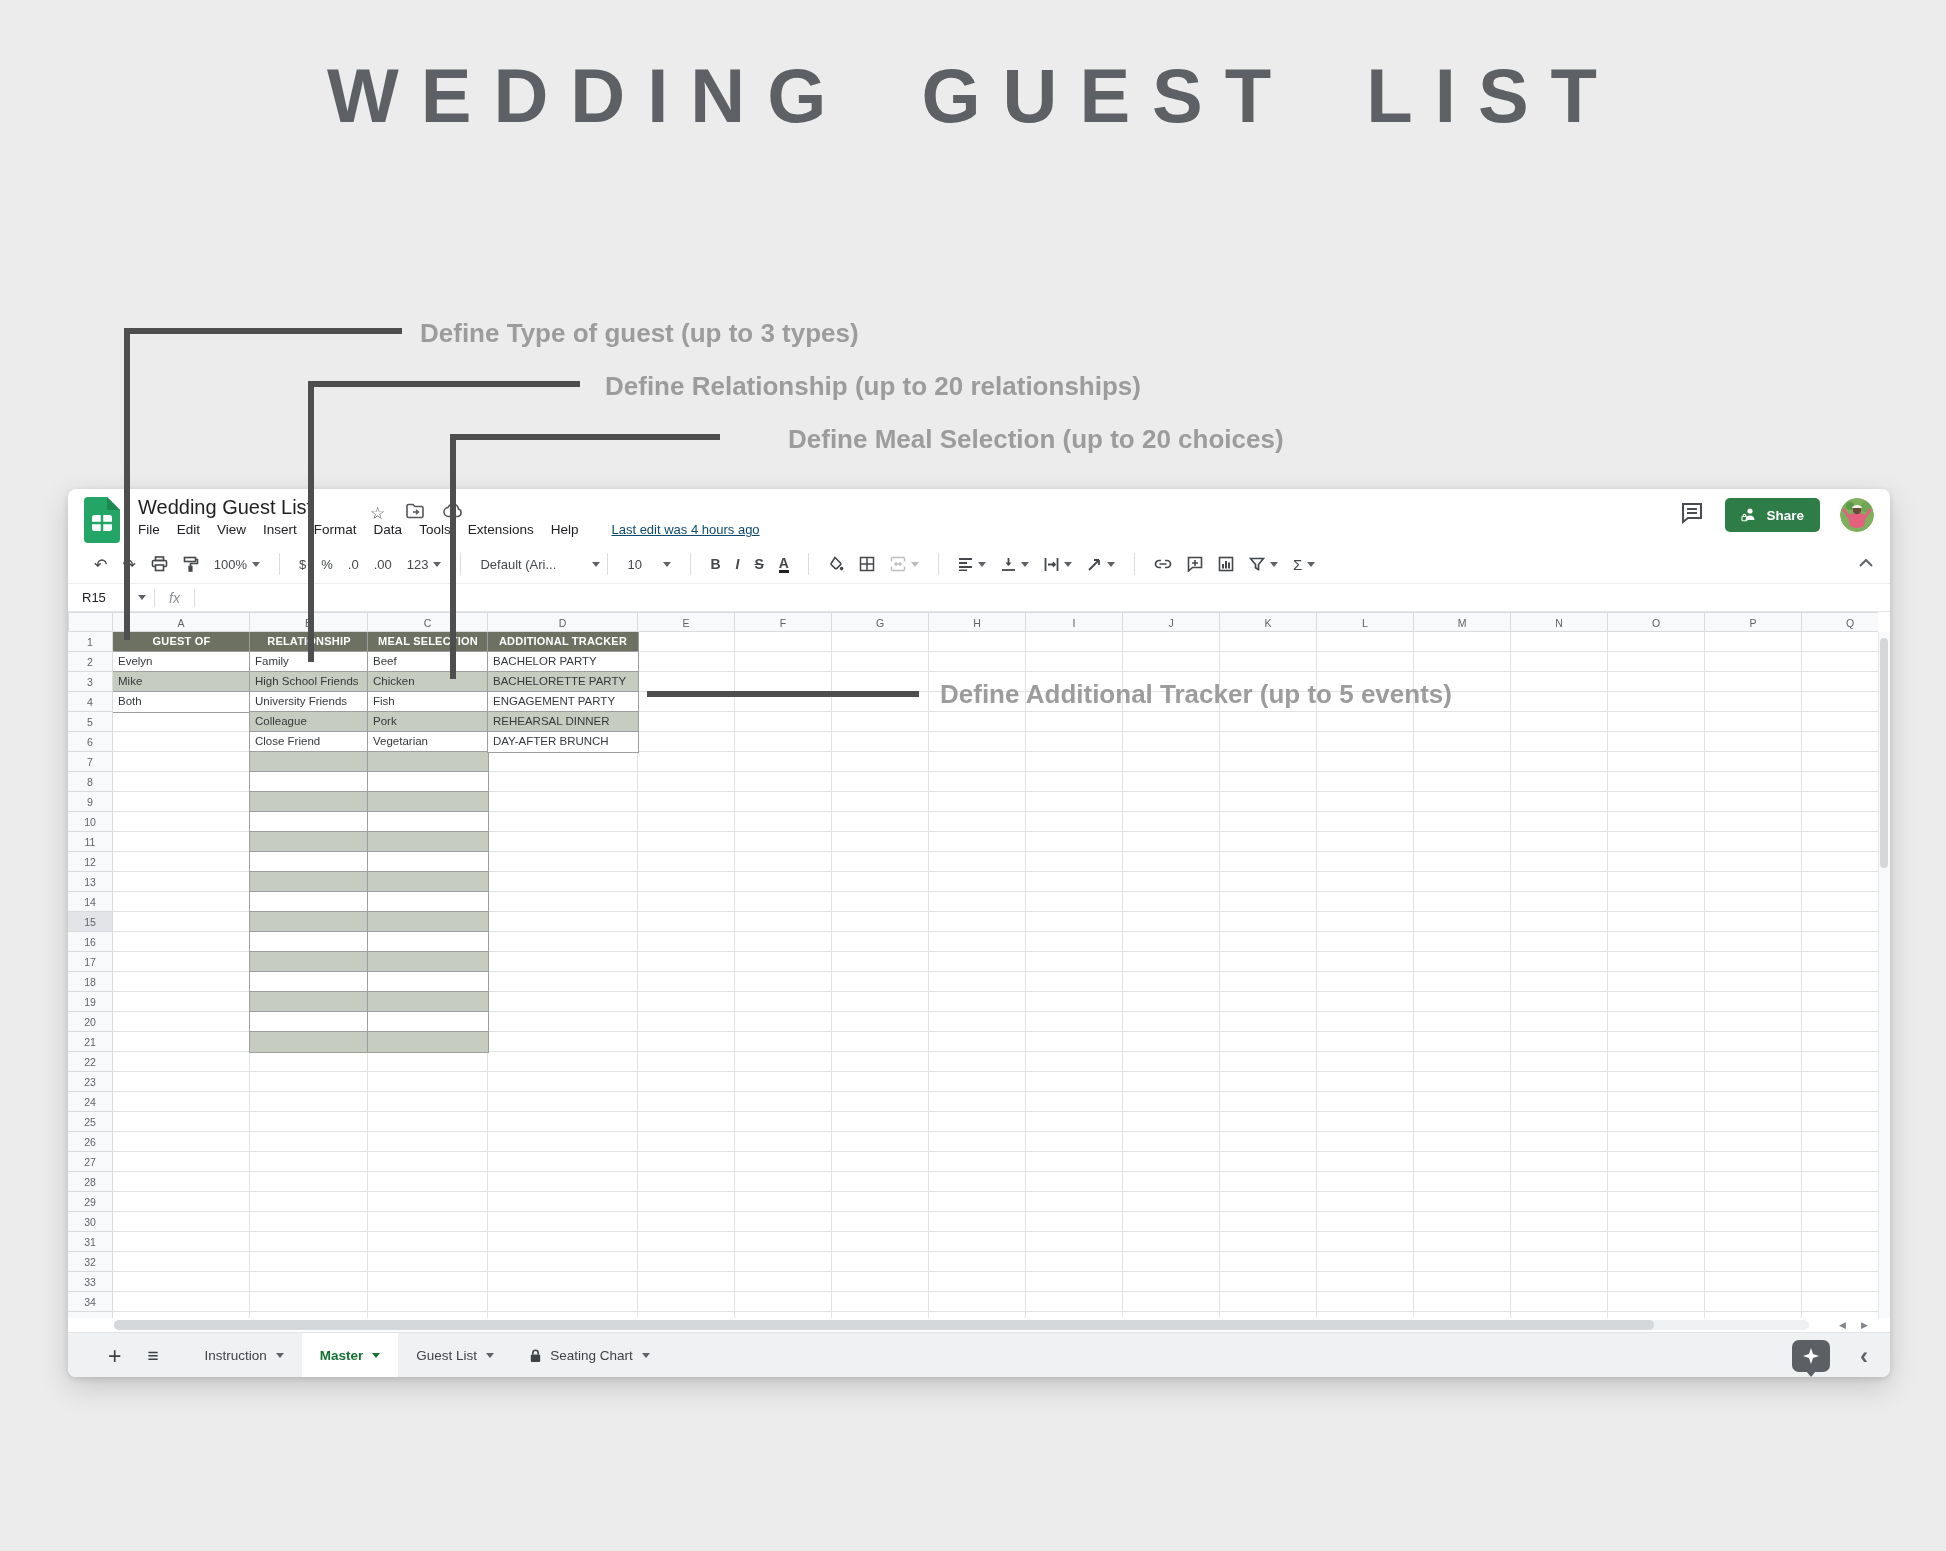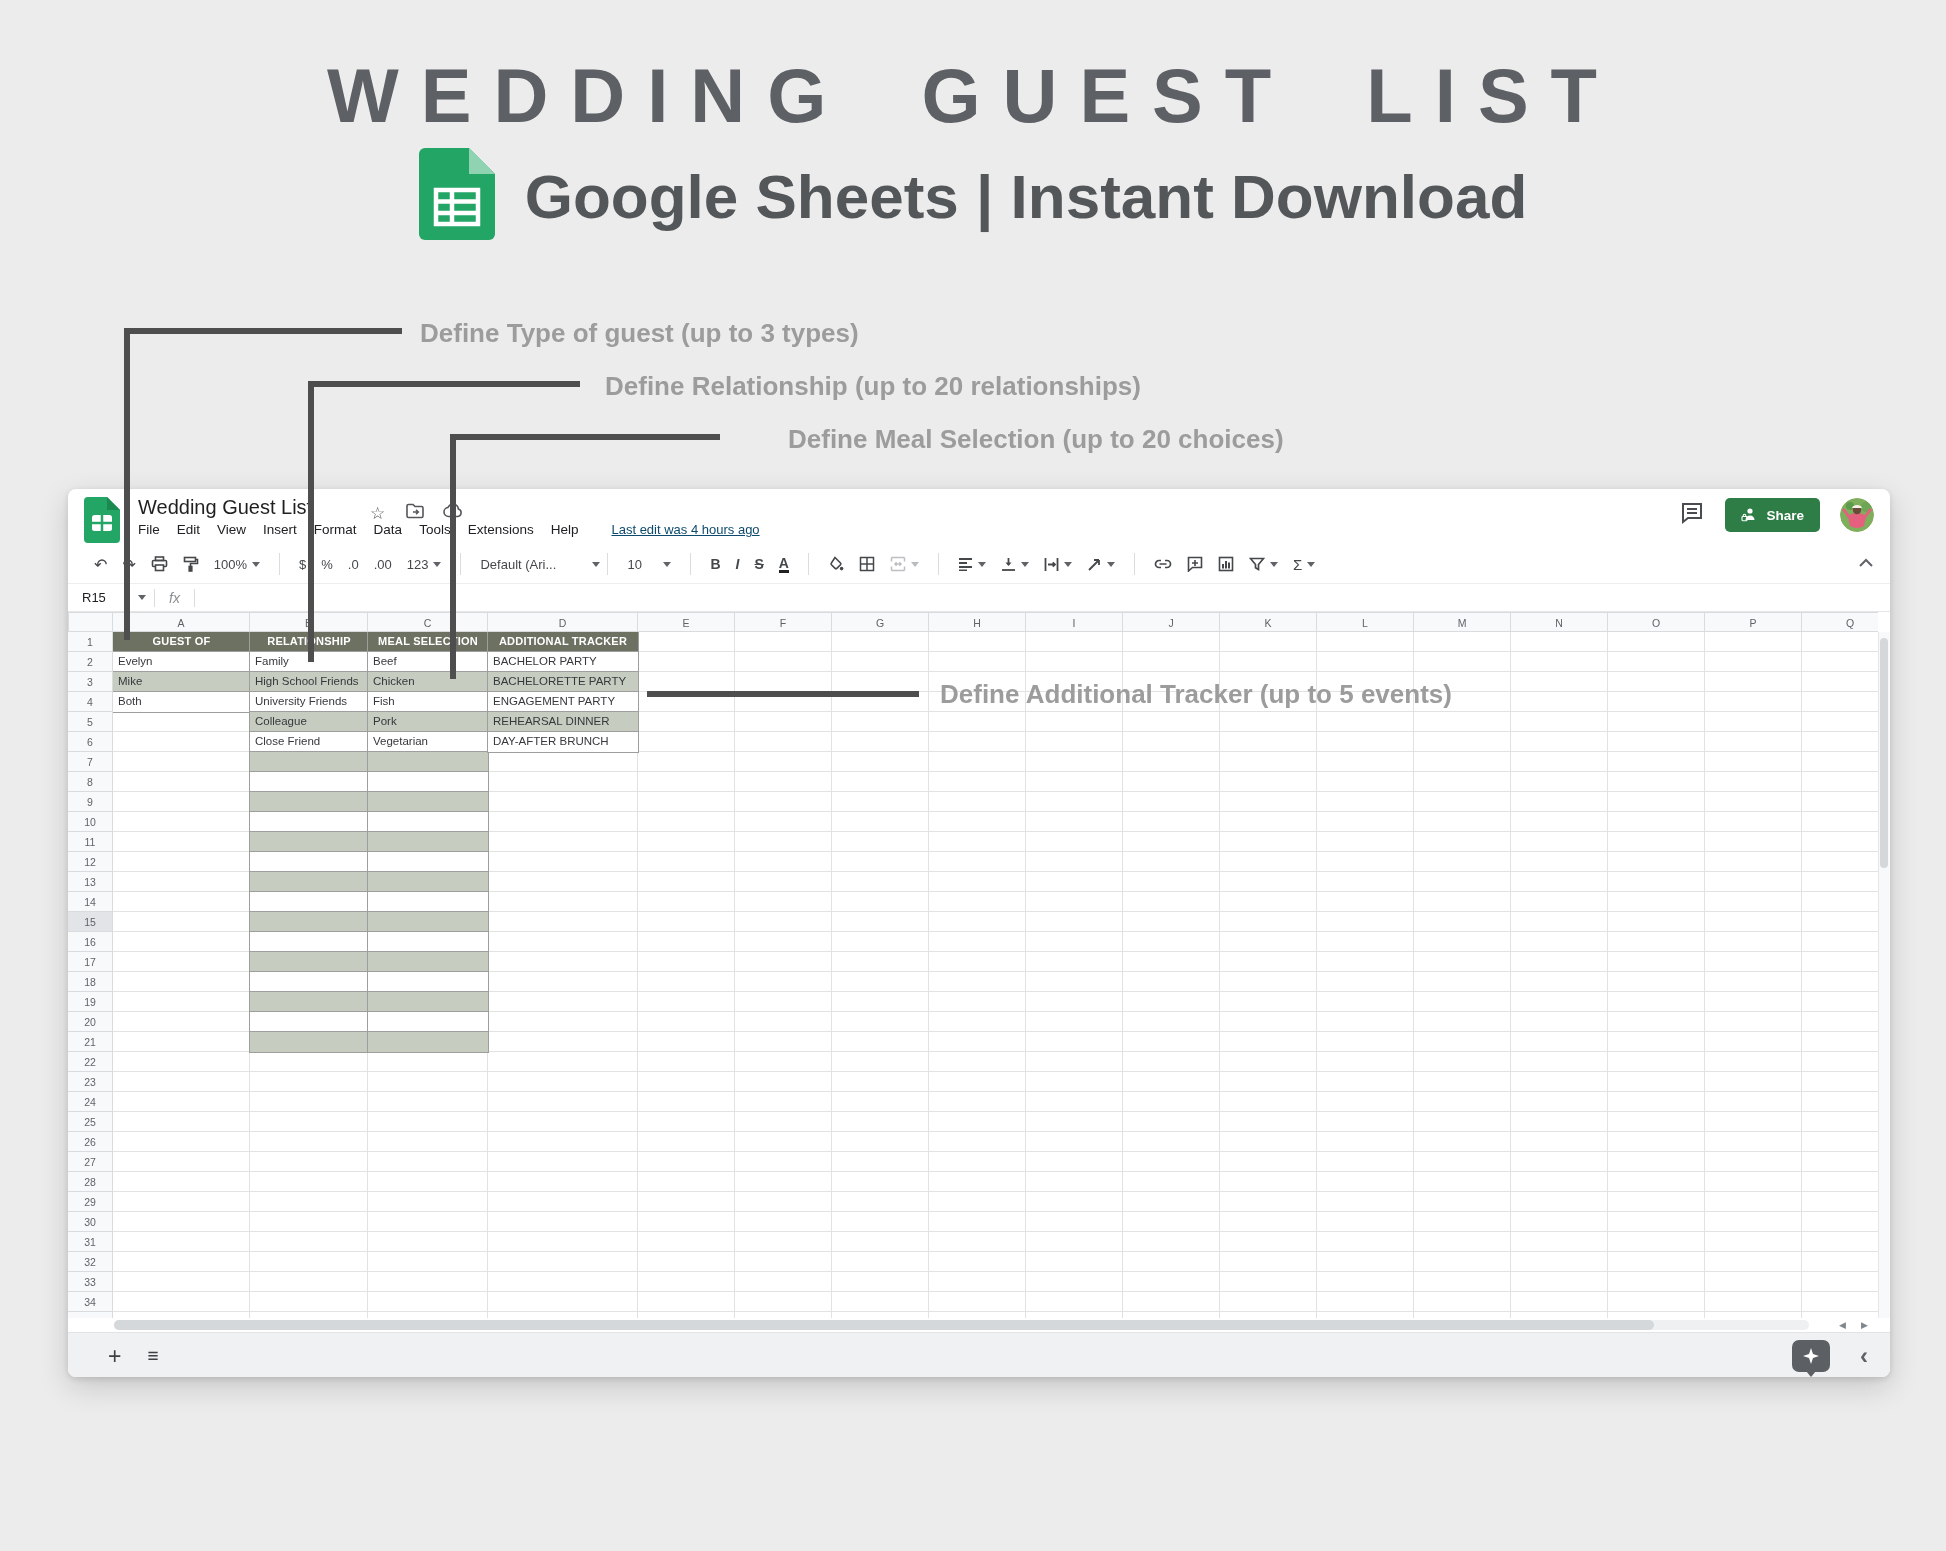--- a/index.html
+++ b/index.html
@@ -103,35 +103,20 @@
   .explore { width:38px; height:32px; border-radius:7px; background:#5c5f63; display:flex; align-items:center; justify-content:center; position:relative; }
   .explore:after { content:""; position:absolute; bottom:-5px; left:14px; border-left:5px solid transparent; border-right:5px solid transparent; border-top:6px solid #5c5f63; }
   .panel-chevron { font-size:24px; color:#5f6368; font-weight:bold; }
 </style>
 </head>
 <body>
 
 <div class="page">
 
   <div class="main-title">WEDDING GUEST LIST</div>
-  <div class="subtitle-row">
-    <span>
-      <svg width="76" height="92" viewBox="0 0 76 92">
-        <path d="M6 0 H50 L76 26 V86 a6 6 0 0 1 -6 6 H6 a6 6 0 0 1 -6 -6 V6 a6 6 0 0 1 6 -6 Z" fill="#23a566"></path>
-        <path d="M50 0 L76 26 H50 Z" fill="#8fd3b2"></path>
-        <g stroke="#ffffff" stroke-width="4.5" fill="none">
-          <rect x="17" y="42" width="42" height="34"></rect>
-          <line x1="33" y1="42" x2="33" y2="76"></line>
-          <line x1="17" y1="53.5" x2="59" y2="53.5"></line>
-          <line x1="17" y1="65" x2="59" y2="65"></line>
-        </g>
-      </svg>
-    </span>
-    <span class="subtitle-text">Google Sheets | Instant Download</span>
-  </div>
 
   <div class="ann" style="left:420px; top:333px;">Define Type of guest  (up to 3 types)</div>
   <div class="ann" style="left:605px; top:386px;">Define Relationship  (up to 20 relationships)</div>
   <div class="ann" style="left:788px; top:439px;">Define Meal Selection  (up to 20 choices)</div>
   <div class="ann" style="left:940px; top:694px;">Define Additional Tracker  (up to 5 events)</div>
 
   <div class="ann-line" style="left:124px; top:328px; width:278px; height:6px;"></div>
   <div class="ann-line" style="left:124px; top:328px; width:6px; height:312px;"></div>
   <div class="ann-line" style="left:308px; top:381px; width:272px; height:6px;"></div>
   <div class="ann-line" style="left:308px; top:381px; width:6px; height:281px;"></div>
@@ -460,20 +445,42 @@
     <div class="hscroll">
       <div class="htrack"></div>
       <div class="hthumb"></div>
       <span class="harrow" style="right:44px;">◀</span>
       <span class="harrow" style="right:22px;">▶</span>
     </div>
 
     <div class="tabbar">
       <span class="addsheet">+</span>
       <span class="allsheets">≡</span>
+      <div class="tabs" id="tabs">
+          <div class="tab">
+            <span>Instruction</span>
+            <i class="caret"></i>
+          </div>
+          <div class="tab active">
+            <span>Master</span>
+            <i class="caret"></i>
+          </div>
+          <div class="tab">
+            <span>Guest List</span>
+            <i class="caret"></i>
+          </div>
+          <div class="tab">
+            <svg width="11" height="14" viewBox="0 0 11 14">
+              <rect x="0.8" y="5.5" width="9.4" height="7.5" rx="1.2" fill="#3f4246"></rect>
+              <path d="M2.8 5.5 V4 a2.7 2.7 0 0 1 5.4 0 v1.5" fill="none" stroke="#3f4246" stroke-width="1.6"></path>
+            </svg>
+            <span>Seating Chart</span>
+            <i class="caret"></i>
+          </div>
+        </div>
       <div class="tabbar-right">
         <span class="explore">
           <svg width="16" height="16" viewBox="0 0 16 16" fill="#ffffff">
               <path d="M8 0 L10 6 L16 8 L10 10 L8 16 L6 10 L0 8 L6 6 Z"></path>
             </svg>
         </span>
         <span class="panel-chevron">‹</span>
       </div>
     </div>
 

